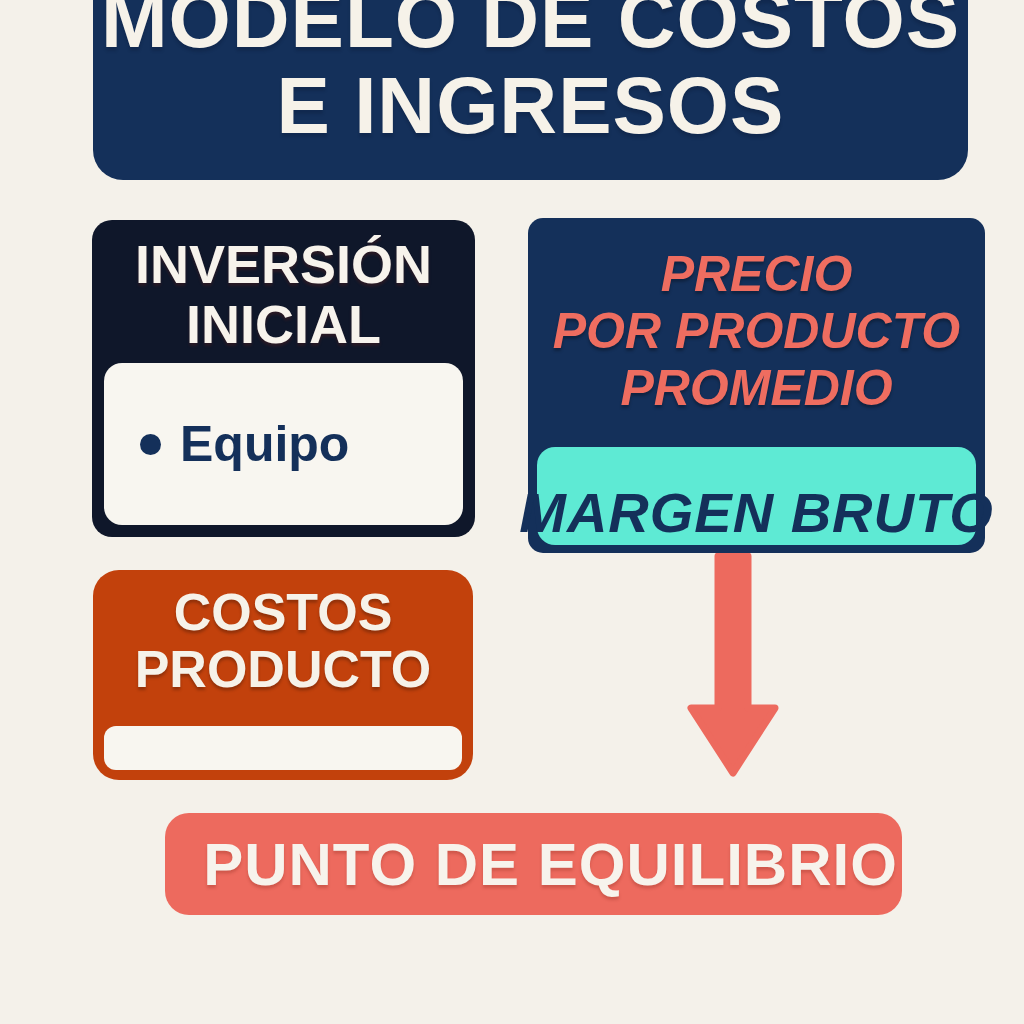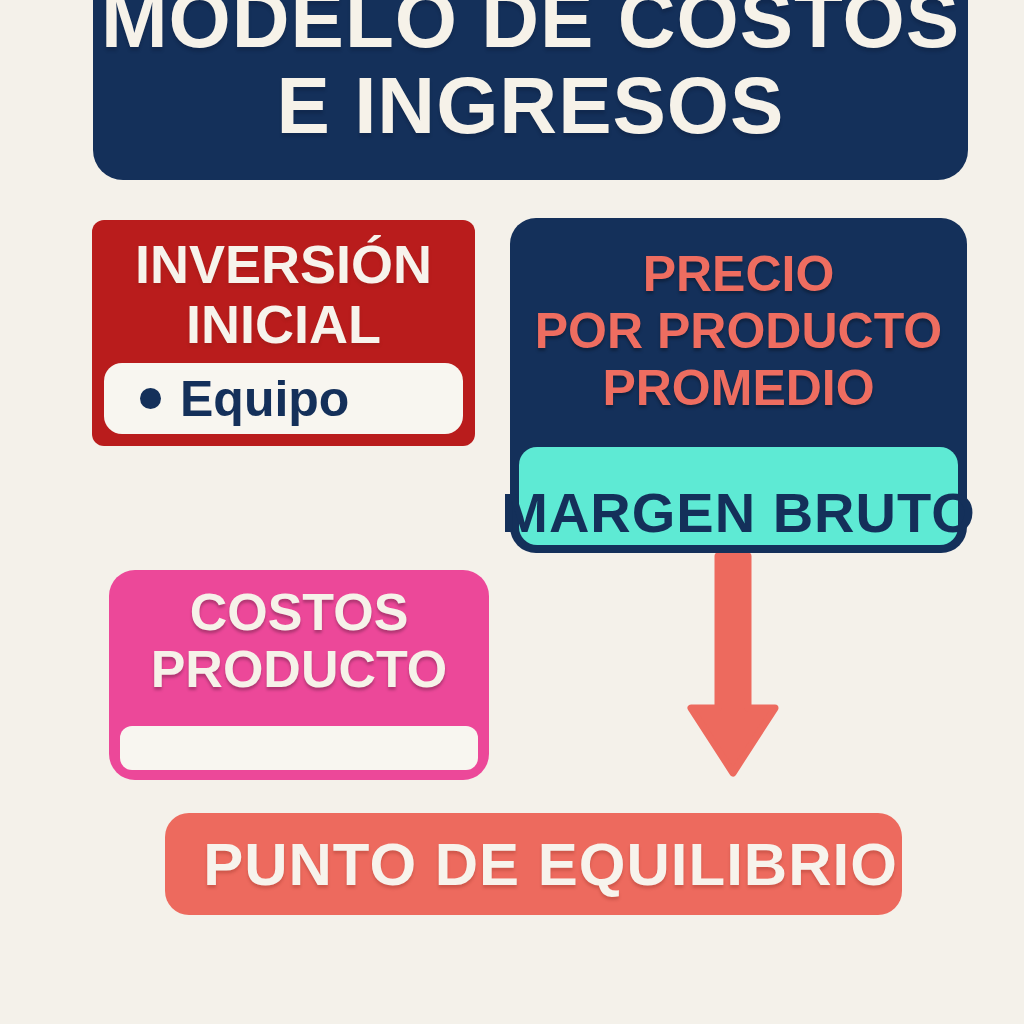--- a/index.html
+++ b/index.html
@@ -40,23 +40,23 @@
     text-shadow: 0 4px 3px rgba(10, 20, 40, 0.22);
     white-space: nowrap;
   }
 
   
   .inversion-card {
     position: absolute;
     left: 92px;
     top: 220px;
     width: 383px;
-    height: 226px;
-    background: #b91c1c;
-    border-radius: 12px;
+    height: 317px;
+    background: #0f172a;
+    border-radius: 20px;
   }
   .inversion-card .card-header {
     position: absolute;
     left: 0; top: 0; right: 0;
     height: 143px;
     display: flex;
     flex-direction: column;
     align-items: center;
     justify-content: flex-start;
     padding-top: 14px;
@@ -96,26 +96,27 @@
   }
   .bullet-label {
     font-size: 50px;
     color: #14305a;
     white-space: nowrap;
   }
 
   
   .precio-card {
     position: absolute;
-    left: 510px;
+    left: 528px;
     top: 218px;
     width: 457px;
     height: 335px;
     background: #14305a;
-    border-radius: 26px;
+    border-radius: 15px;
+    font-style: italic;
   }
   .precio-card .card-header {
     position: absolute;
     left: 0; right: 0; top: 0;
     padding-top: 28px;
     display: flex;
     flex-direction: column;
     align-items: center;
     text-align: center;
   }
@@ -139,25 +140,25 @@
   .precio-card .card-footer .footer-label {
     font-size: 56px;
     color: #14305a;
     letter-spacing: 1px;
     white-space: nowrap;
   }
 
   
   .costos-card {
     position: absolute;
-    left: 109px;
+    left: 93px;
     top: 570px;
     width: 380px;
     height: 210px;
-    background: #ec4899;
+    background: #c2410c;
     border-radius: 26px;
   }
   .costos-card .card-header {
     position: absolute;
     left: 0; right: 0; top: 0;
     padding-top: 14px;
     display: flex;
     flex-direction: column;
     align-items: center;
     text-align: center;

